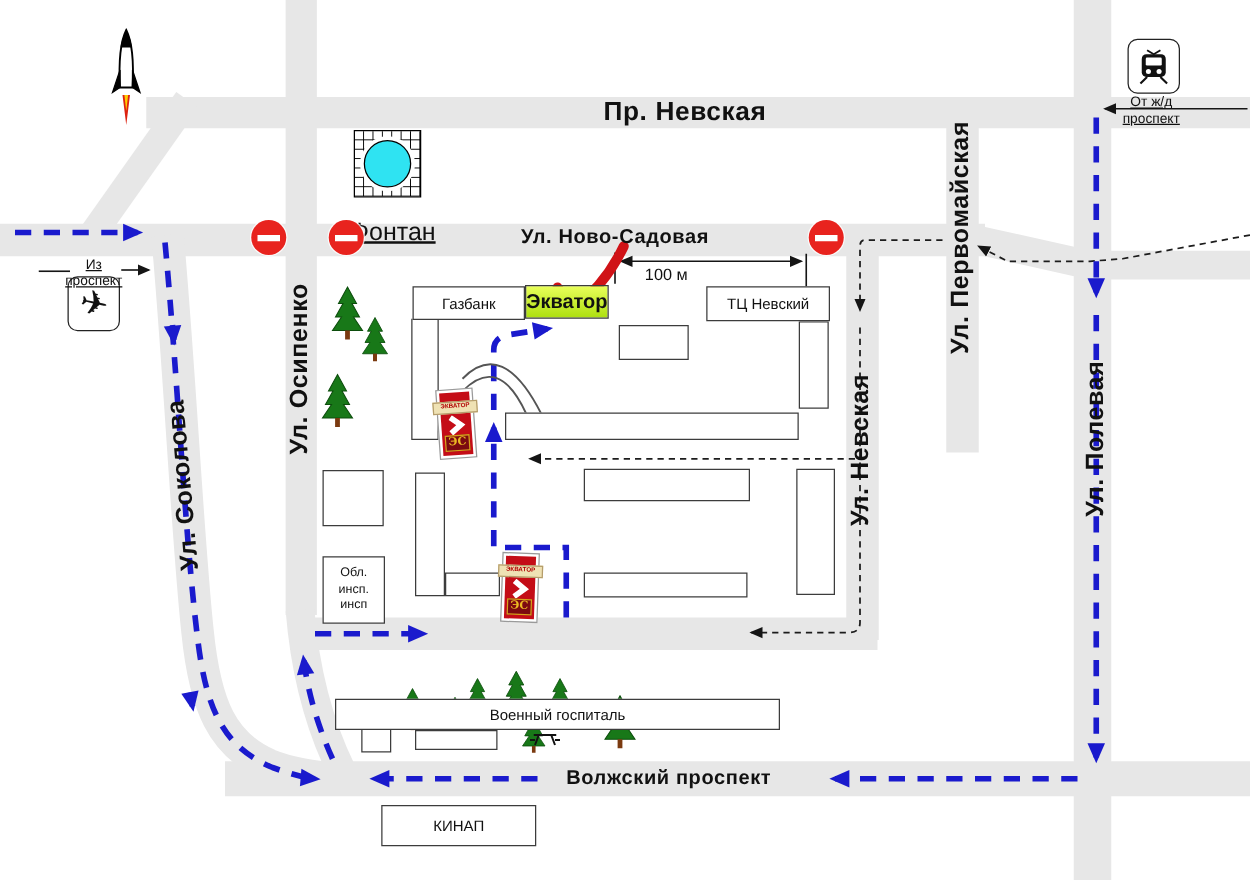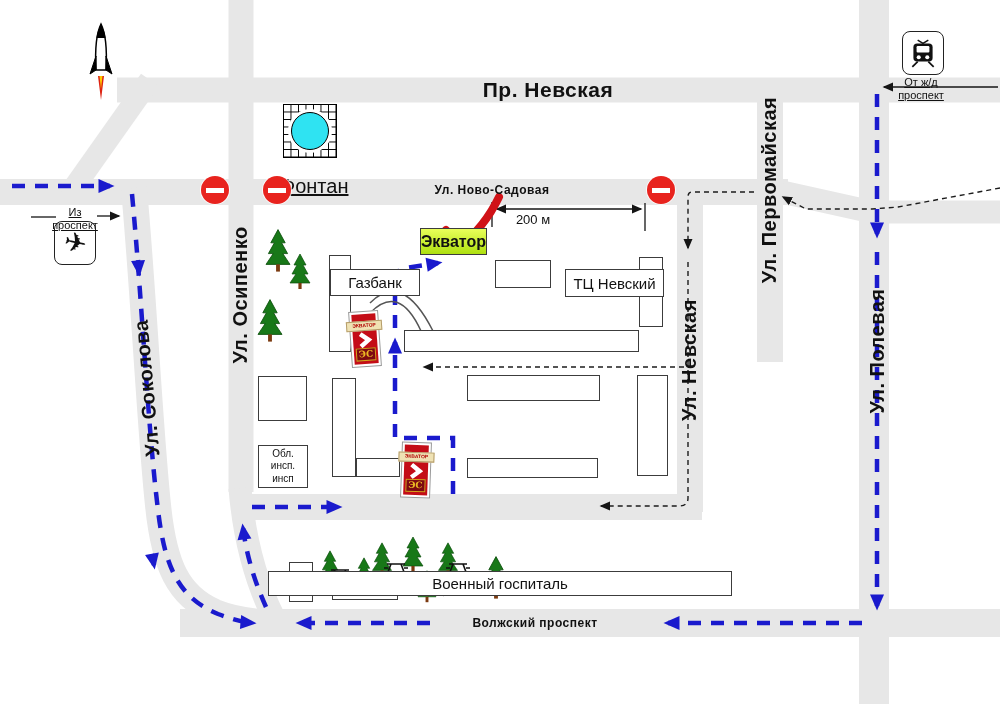--- a/index.html
+++ b/index.html
@@ -1,23 +1,23 @@
 <!DOCTYPE html>
 <html><head>
 <meta charset="utf-8">
 <style>
   html,body{margin:0;padding:0;background:#fff;}
   .map{position:relative;width:1000px;height:704px;background:#fff;overflow:hidden;
        font-family:"Liberation Sans",sans-serif;color:#111;}
   .map svg.canvas{position:absolute;left:0;top:0;}
   .box{position:absolute;background:#fff;border:1.5px solid #3c3c3c;box-sizing:border-box;
        display:flex;align-items:center;justify-content:center;text-align:center;}
-  .lab15{font-size:15px;margin-top:40px;}
+  .lab15{font-size:12px;}
   .hlab{position:absolute;transform:translate(-50%,-50%);white-space:nowrap;font-weight:bold;
-        font-size:12px;letter-spacing:.5px;}
+        font-size:16px;letter-spacing:.5px;}
   .vlab{position:absolute;transform:translate(-50%,-50%) rotate(-90deg);white-space:nowrap;
         font-weight:bold;font-size:20px;letter-spacing:.5px;}
   .vlab.tilt{transform:translate(-50%,-50%) rotate(-95deg);}
   .noentry{position:absolute;width:28px;height:28px;border-radius:50%;background:#e8231e;
            box-shadow:0 0 0 1px rgba(255,255,255,.8);}
   .noentry::after{content:"";position:absolute;left:5px;right:5px;top:12px;height:4.5px;background:#fff;}
   .fountain{position:absolute;left:283px;top:104px;width:54px;height:54px;border:1.5px solid #000;
             box-sizing:border-box;background-image:linear-gradient(#000 1px,transparent 1px),
             linear-gradient(90deg,#000 1px,transparent 1px);background-size:7.5px 7.5px;background-position:-1px -1px;}
   .f-ring{position:absolute;inset:4px;background:#fff;border-radius:50%;}
@@ -170,24 +170,27 @@
 
   <div class="box lab15" style="left:330px;top:229px;width:90px;height:27px;">
     <span>Газбанк</span>
   </div>
   <div class="box ekv" style="left:420px;top:228px;width:67px;height:27px;">
     <span>Экватор</span>
   </div>
   <div class="box lab15" style="left:565px;top:229px;width:99px;height:28px;">
     <span>ТЦ Невский</span>
   </div>
-  <div class="box lab15" style="left:268px;top:531px;width:464px;height:25px;text-align:center;">
+  <div class="box lab15" style="left:268px;top:559px;width:356px;height:25px;text-align:center;">
     <span>Военный госпиталь</span>
   </div>
-  <div class="box tax" style="left:258px;top:445px;width:50px;height:43px;">
+  <div class="box lab15" style="left:305px;top:644px;width:124px;height:33px;">
+    <span>КИНАП</span>
+  </div>
+  <div class="box tax" style="left:258px;top:445px;width:50px;height:54px;">
     <span>
       <span>Обл.</span><br>
       <span>инсп.</span><br>
       <span>инсп</span>
     </span>
   </div>
 
   <div class="fountain">
     <div class="f-ring"></div>
     <div class="f-pool"></div>
@@ -217,21 +220,21 @@
       <circle cx="17" cy="19" r="1.9" fill="#fff"></circle>
       <path d="M3,28 L8,23 M23,28 L18,23" stroke="#111" stroke-width="1.6"></path>
     </svg>
   </div>
   <div class="smalltext" style="left:889px;top:76px;width:64px;">
     <span>От ж/д</span><br>
     <span>проспект</span>
   </div>
 
   <div class="scale-label" style="left:507px;top:212px;width:52px;text-align:center;">
-    <span>200 м</span>
+    <span>100 м</span>
   </div>
 
   <div class="billboard rot-n4" style="left:350px;top:311px;">
     <div class="bb-in">
       <div class="bb-top">ЭКВАТОР</div>
       <svg class="bb-ch" width="16" height="18" viewBox="0 0 16 18">
         <path d="M3,2 L12,9 L3,16" stroke="#fff" stroke-width="5" fill="none"></path>
       </svg>
       <div class="bb-em">ЭС</div>
     </div>

